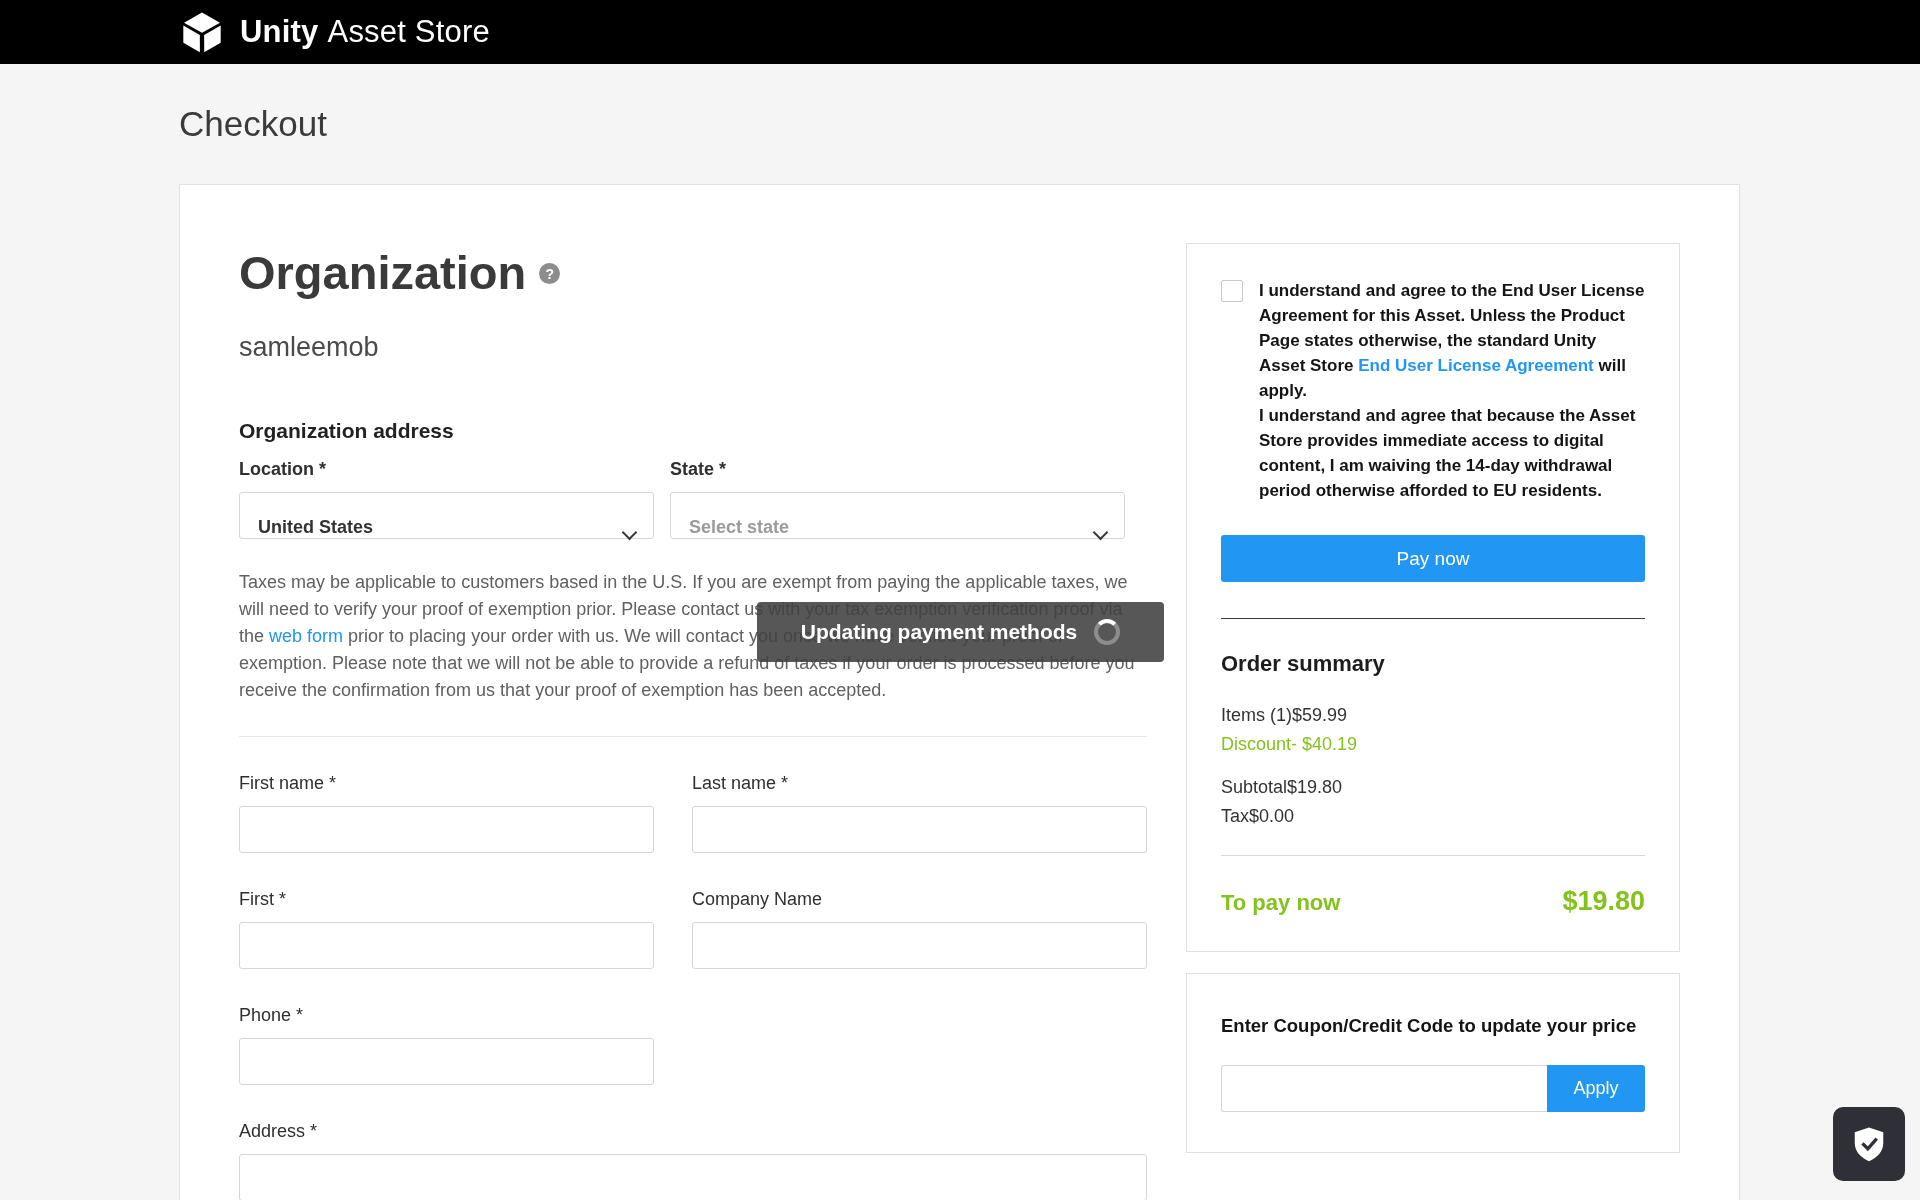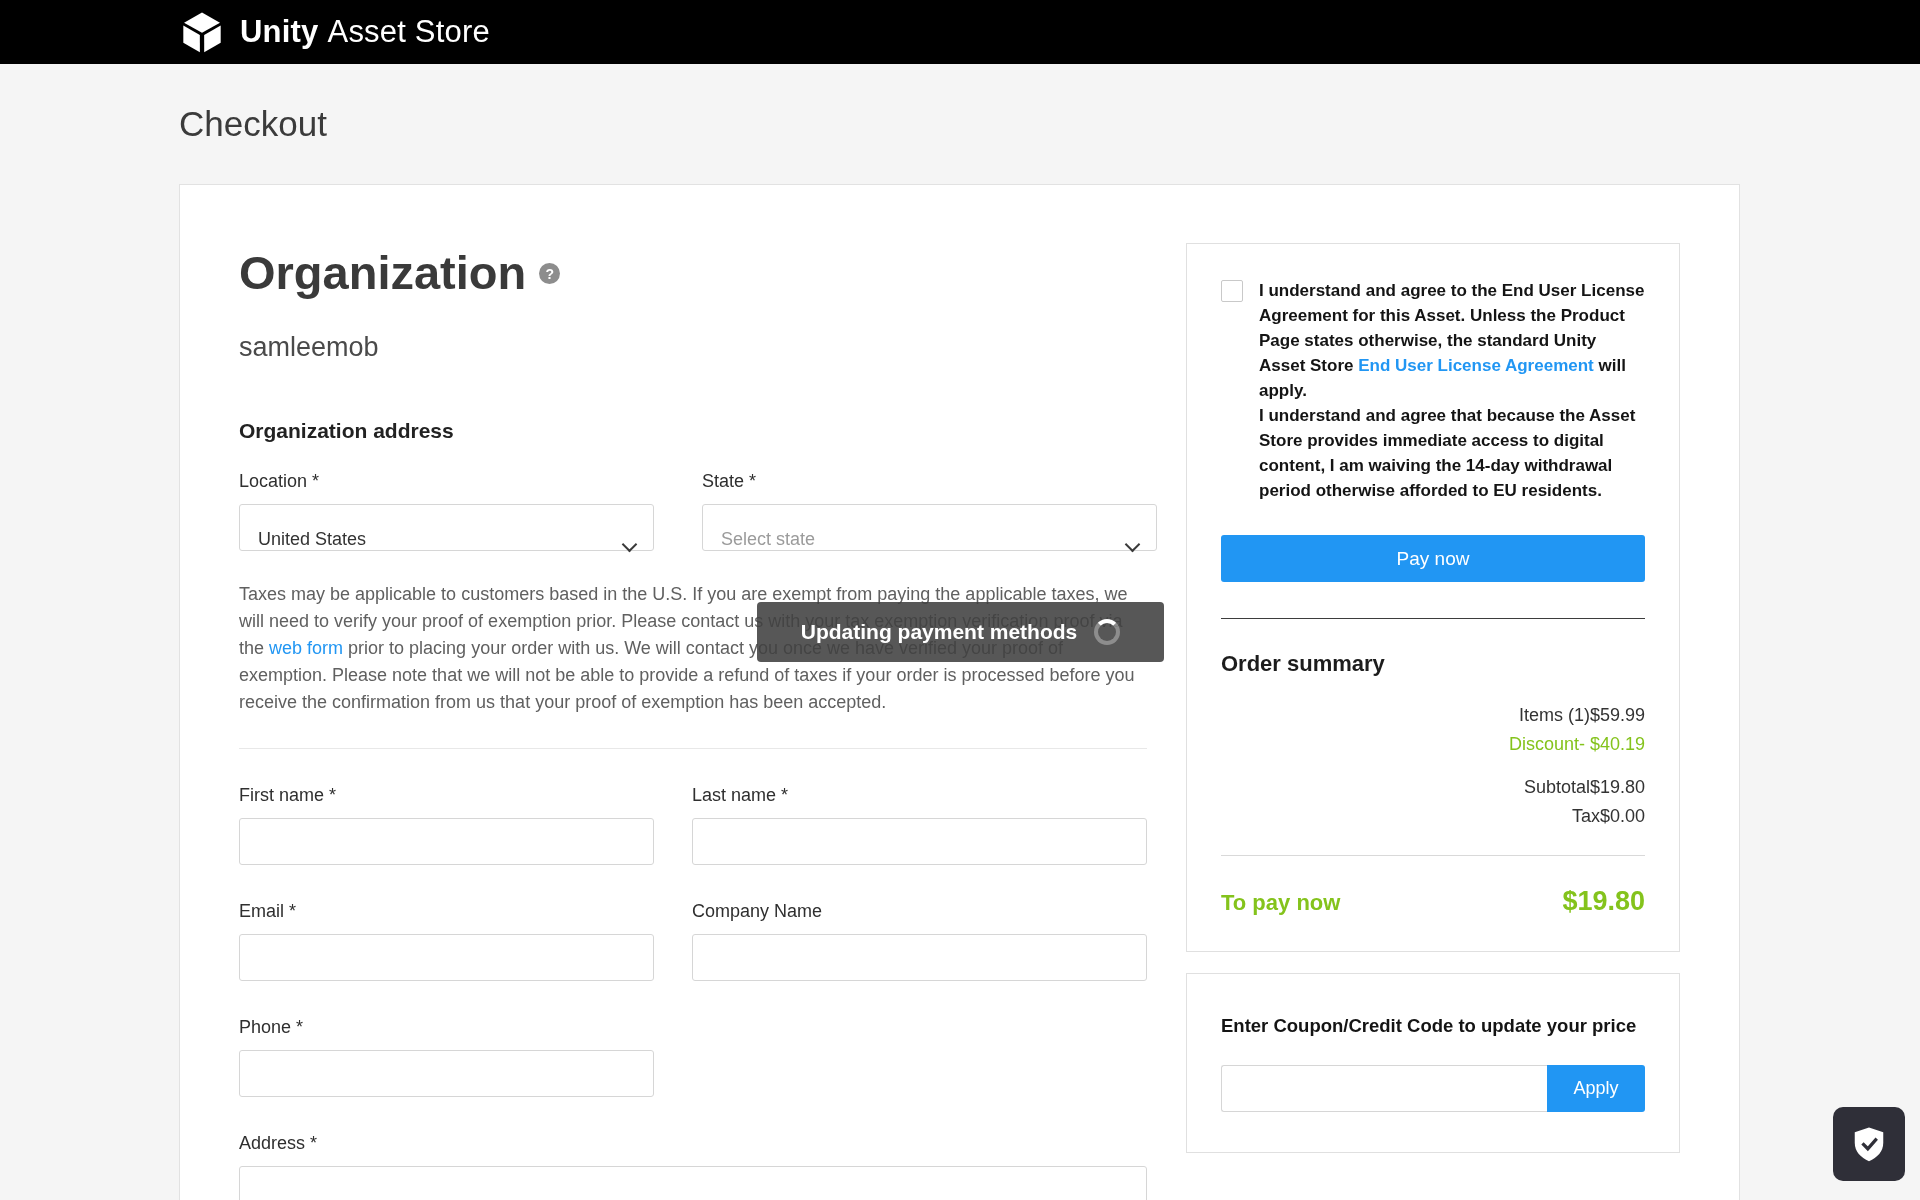--- a/index.html
+++ b/index.html
@@ -32,21 +32,21 @@
   .org-title-row { display:flex; align-items:flex-start; margin-top:6px; }
   .org-title { font-size:47px; font-weight:700; color:#3a3a3a; margin:0; line-height:1; }
   .help-icon {
     width:21px; height:21px; border-radius:50%; background:#8d8d8d; color:#fff;
     font-size:14px; font-weight:700; display:flex; align-items:center; justify-content:center;
     margin-left:13px; margin-top:14px;
   }
   .org-subtitle { font-size:27px; color:#4a4a4a; margin-top:36px; }
   .section-heading { font-size:21px; font-weight:700; color:#222; margin-top:56px; }
 
-  .select-row { display:grid; grid-template-columns:415px 455px; column-gap:48px; margin-top:28px; }
+  .select-row { display:grid; grid-template-columns:415px 455px; column-gap:16px; margin-top:16px;font-weight:bold; }
   .field-label { font-size:18px; color:#2f2f2f; margin-bottom:12px; }
   .select {
     height:47px; border:1px solid #d6d6d6; border-radius:3px; background:#fff;
     display:flex; align-items:flex-end; justify-content:space-between; padding:0 18px;
     font-size:18px; color:#333; cursor:pointer;
   }
   .select.placeholder { color:#9b9b9b; }
   .chevron {
     width:11px; height:11px; border-right:2px solid #3a3a3a; border-bottom:2px solid #3a3a3a;
     transform:rotate(45deg); margin-top:-5px;
@@ -74,21 +74,21 @@
   }
   .check-text { font-size:17px; font-weight:700; color:#141414; line-height:25px; margin-left:16px; }
   .check-text .block { display:block; }
 
   .pay-btn {
     width:100%; height:47px; background:#2196f3; border:none; border-radius:3px;
     color:#fff; font-size:19px; font-family:"Liberation Sans", sans-serif; cursor:pointer;
   }
   .summary-divider { border:none; border-top:1px solid #3d3d3d; margin:36px 0 0; }
   .summary-title { font-size:22px; font-weight:700; color:#1c1c1c; margin-top:32px; }
-  .summary-row { display:flex; justify-content:flex-end; font-size:18px; color:#333; margin-top:8px; }
+  .summary-row { display:flex; justify-content:flex-start; font-size:18px; color:#333; margin-top:8px; }
   .summary-row.first { margin-top:28px; }
   .summary-row.gap-top { margin-top:22px; }
   .green { color:#84c31c; }
   .total-divider { border:none; border-top:1px solid #d9d9d9; margin:28px 0 0; }
   .total-row { display:flex; justify-content:space-between; align-items:baseline; margin-top:30px; }
   .total-label { font-size:22px; font-weight:700; color:#84c31c; }
   .total-value { font-size:27px; font-weight:700; color:#84c31c; }
 
   .coupon-card { margin-top:21px; padding-bottom:40px; }
   .coupon-heading { font-size:18.5px; font-weight:700; color:#141414;margin-top:7px; }
@@ -177,21 +177,21 @@
     <div class="form-grid">
       <div class="field-block">
         <div class="field-label">First name *</div>
         <input class="text-input" type="text" style="">
       </div>
       <div class="field-block">
         <div class="field-label">Last name *</div>
         <input class="text-input" type="text" style="">
       </div>
       <div class="field-block">
-        <div class="field-label">Email *</div>
+        <div class="field-label">First *</div>
         <input class="text-input" type="text" style="">
       </div>
       <div class="field-block">
         <div class="field-label">Company Name</div>
         <input class="text-input" type="text" style="">
       </div>
       <div class="field-block">
         <div class="field-label">Phone *</div>
         <input class="text-input" type="text" style="">
       </div>

